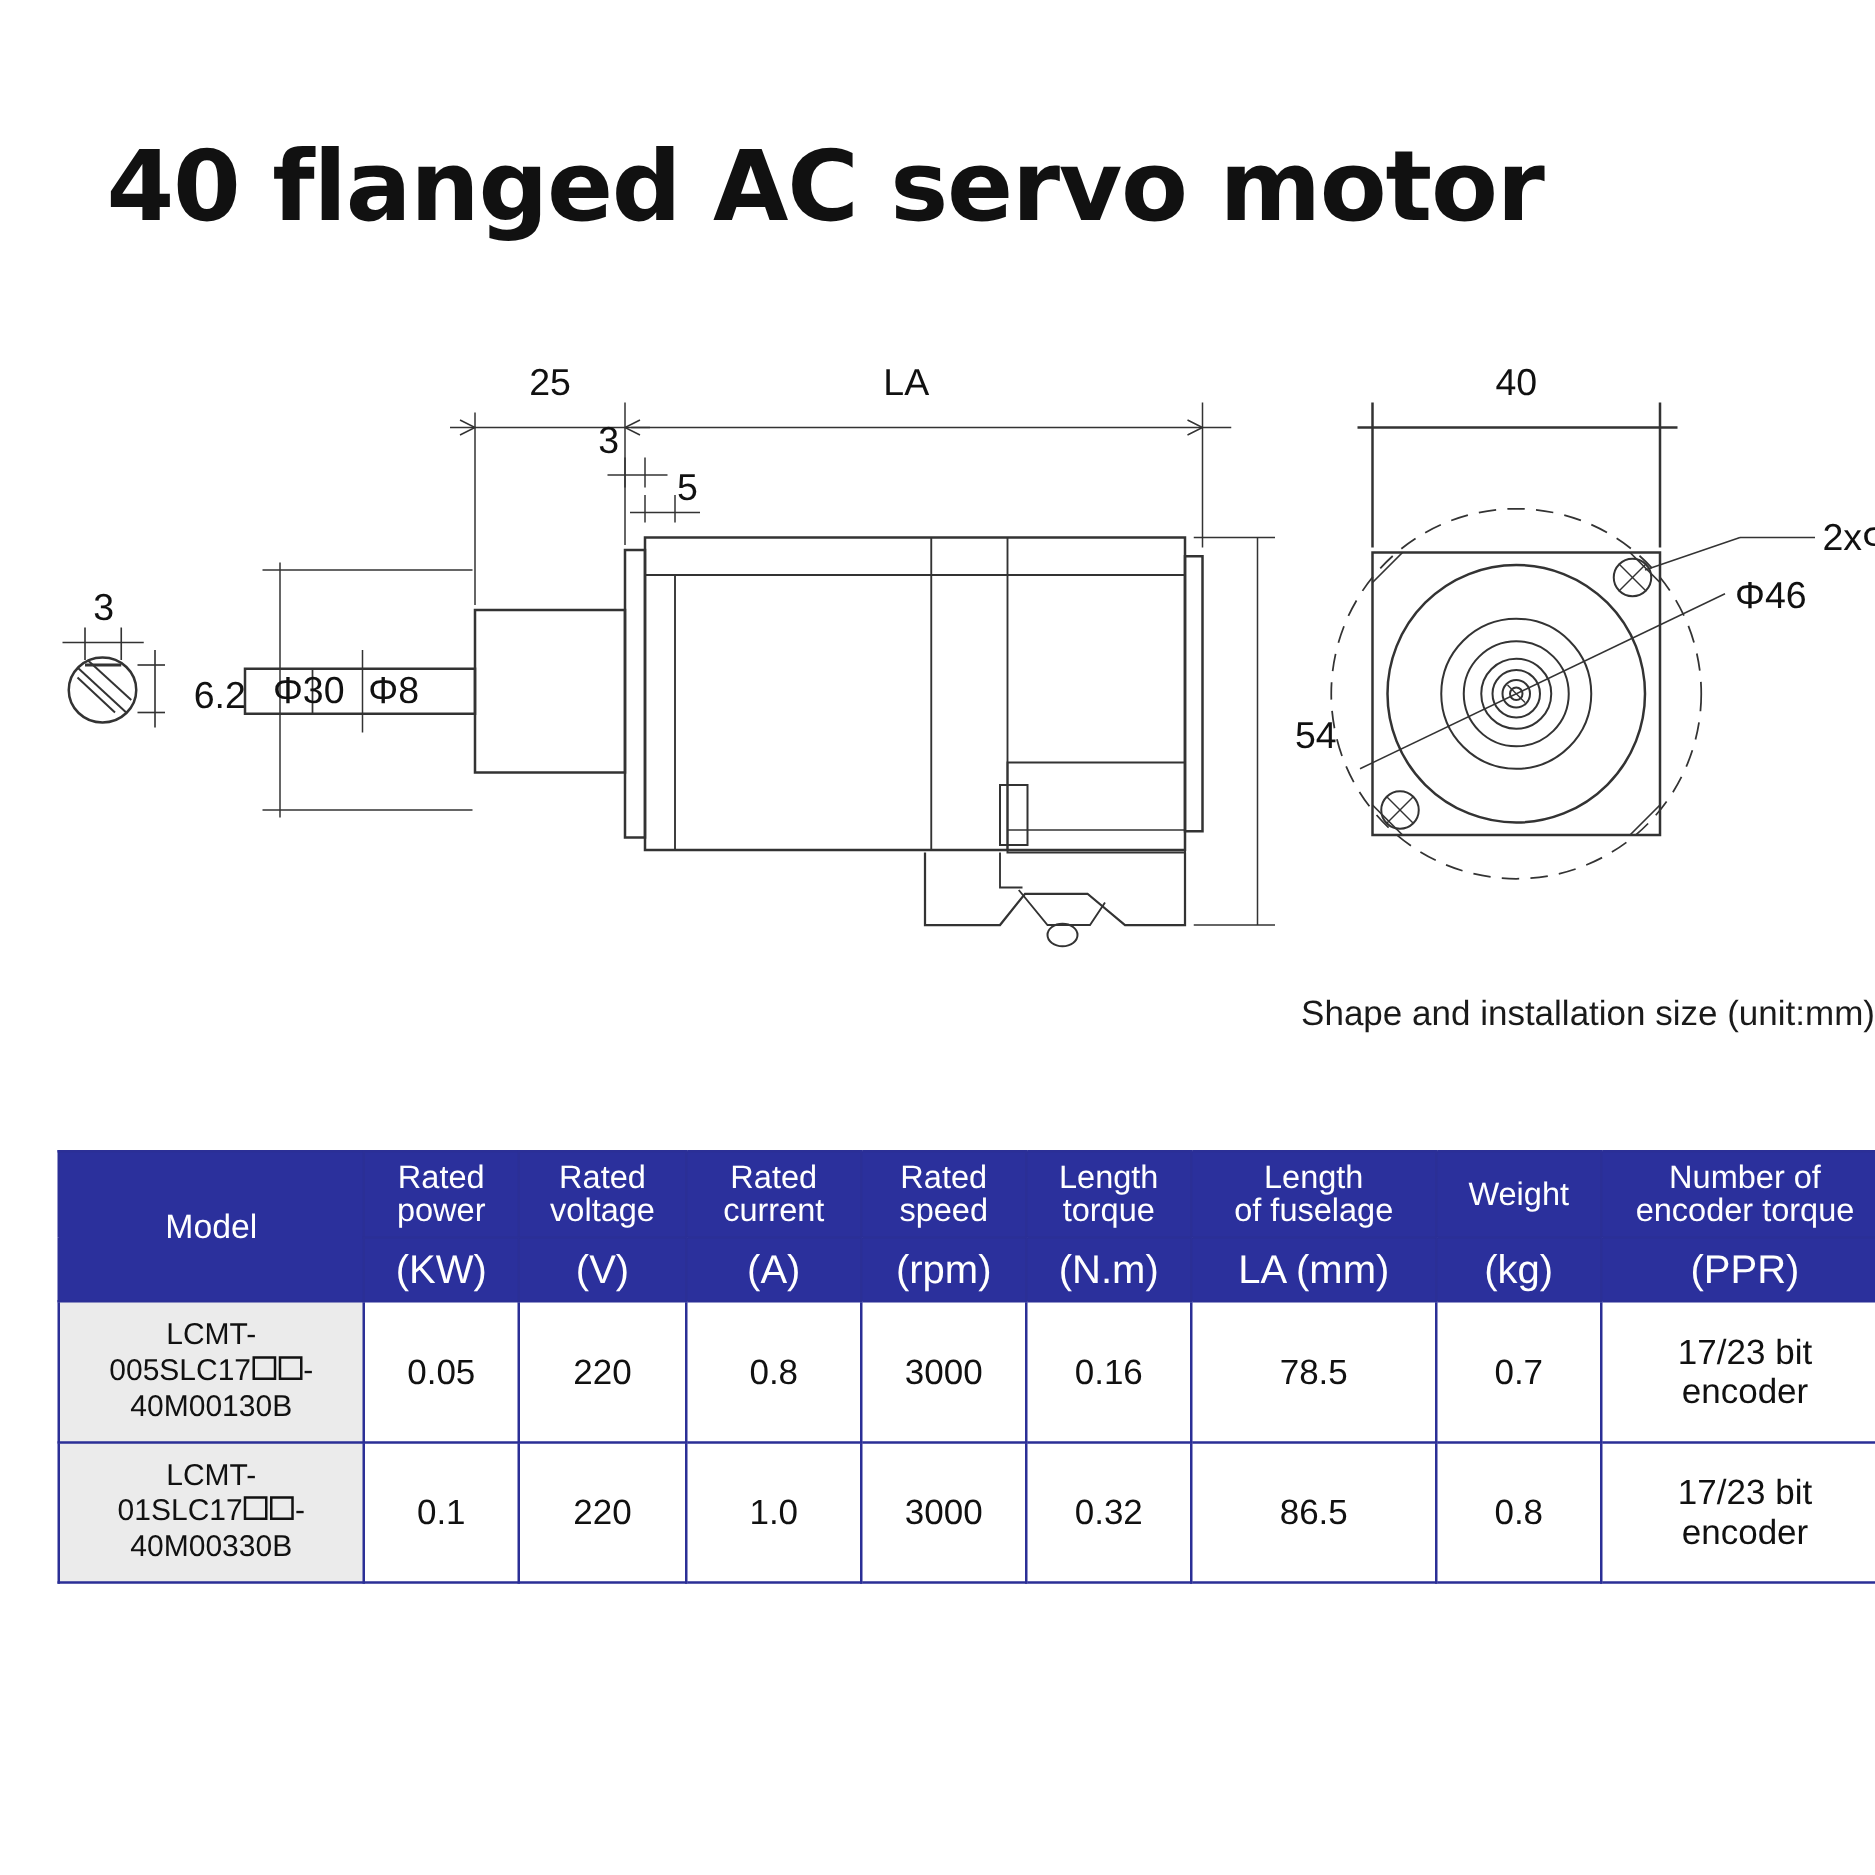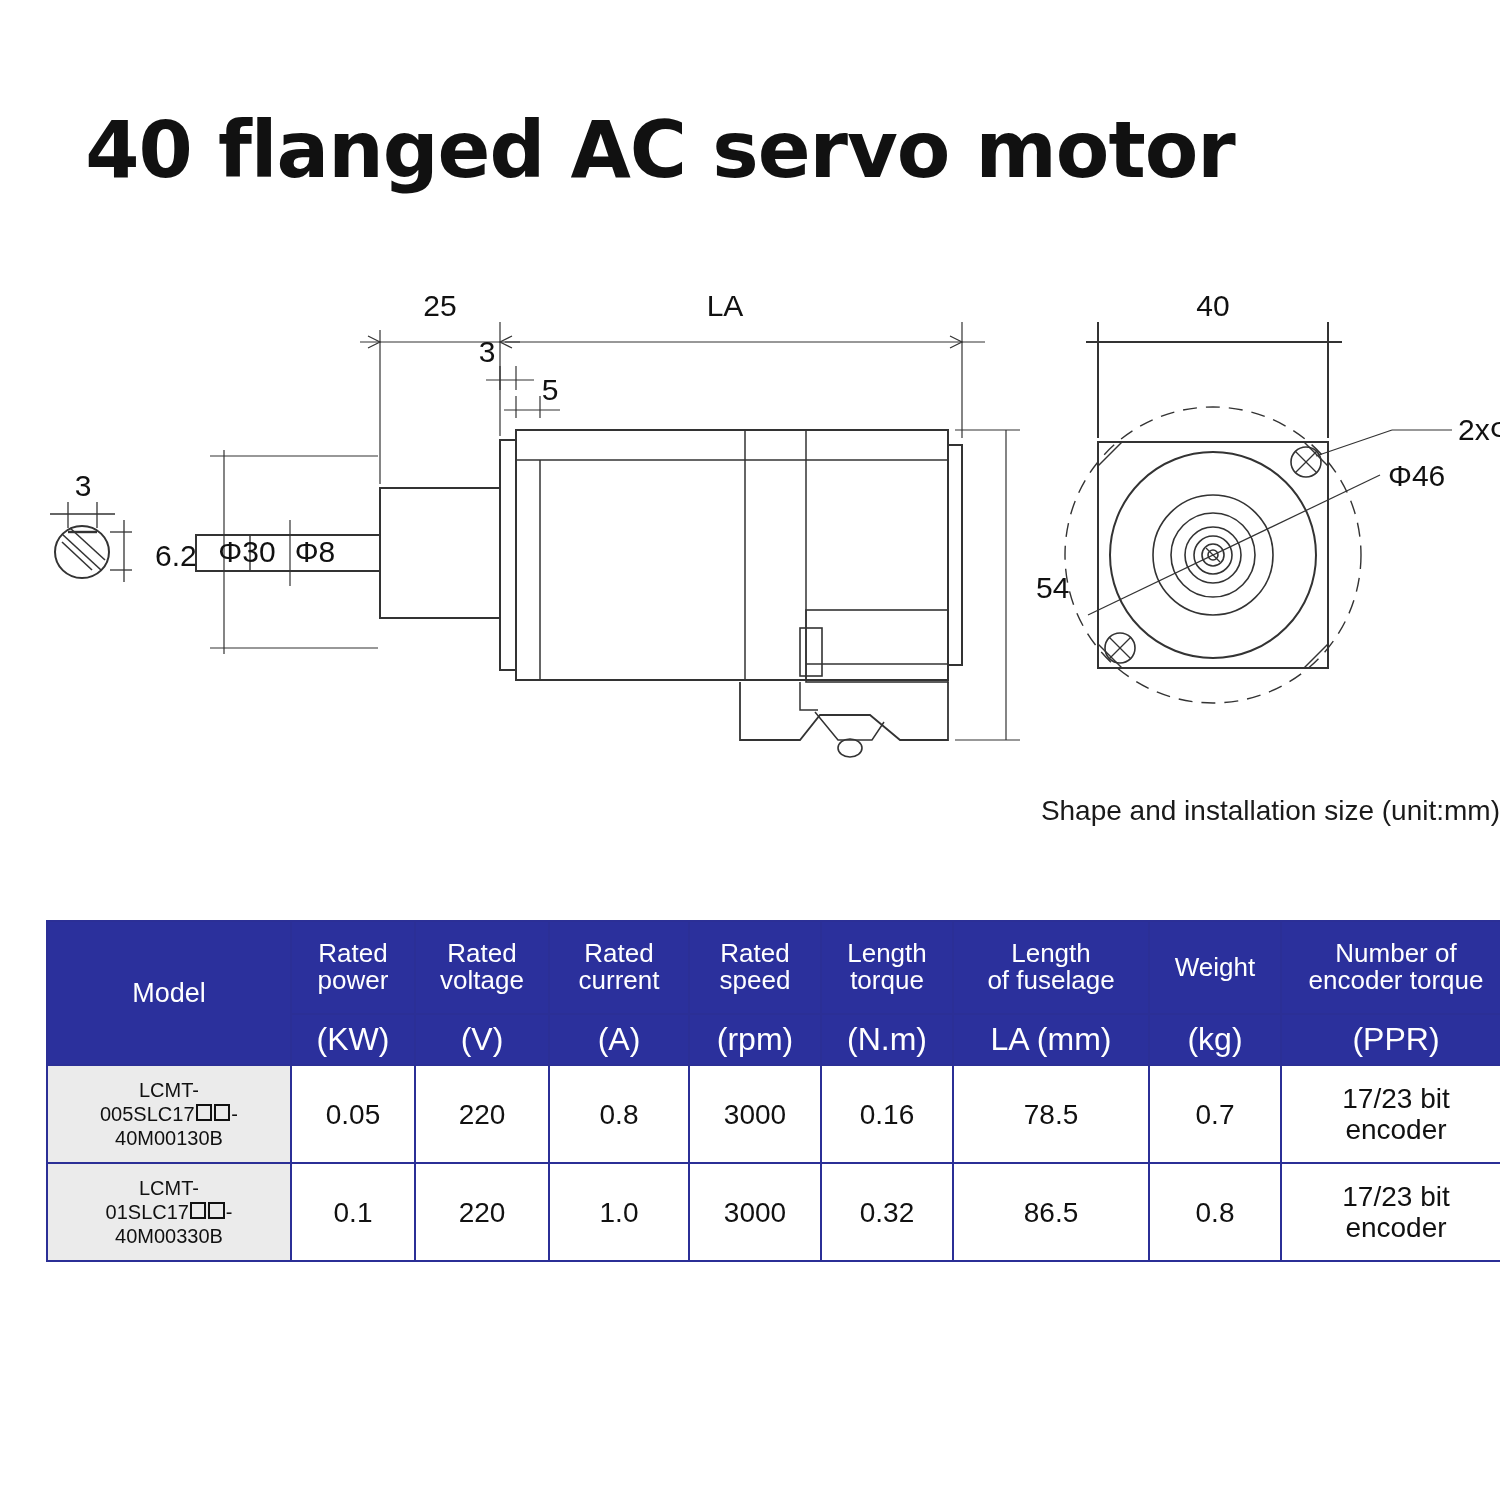--- a/index.html
+++ b/index.html
@@ -70,39 +70,39 @@
     border: 2px solid #2b2f96;
     text-align: center;
     vertical-align: middle;
   }
   table.spec thead th {
     background: #2b309c;
     color: #ffffff;
     font-weight: normal;
     font-size: 26px;
     line-height: 1.05;
-    padding: 18px 2px;
+    padding: 6px 2px;
   }
   table.spec thead th.model-cell {
     font-size: 27px;
   }
   table.spec thead th.unit-cell {
     font-size: 32px;
     padding: 8px 2px;
   }
   table.spec tbody td {
     font-size: 28px;
     color: #111111;
     padding: 12px 4px;
     background: #ffffff;
     line-height: 1.12;
   }
   table.spec tbody td.model {
     background: #ebebeb;
-    font-size: 20px;
+    font-size: 24px;
     line-height: 1.2;
   }
   .enc {
     line-height: 1.15;
   }
   .sq {
     display: inline-block;
     width: 0.62em;
     height: 0.62em;
     border: 2px solid #111;

